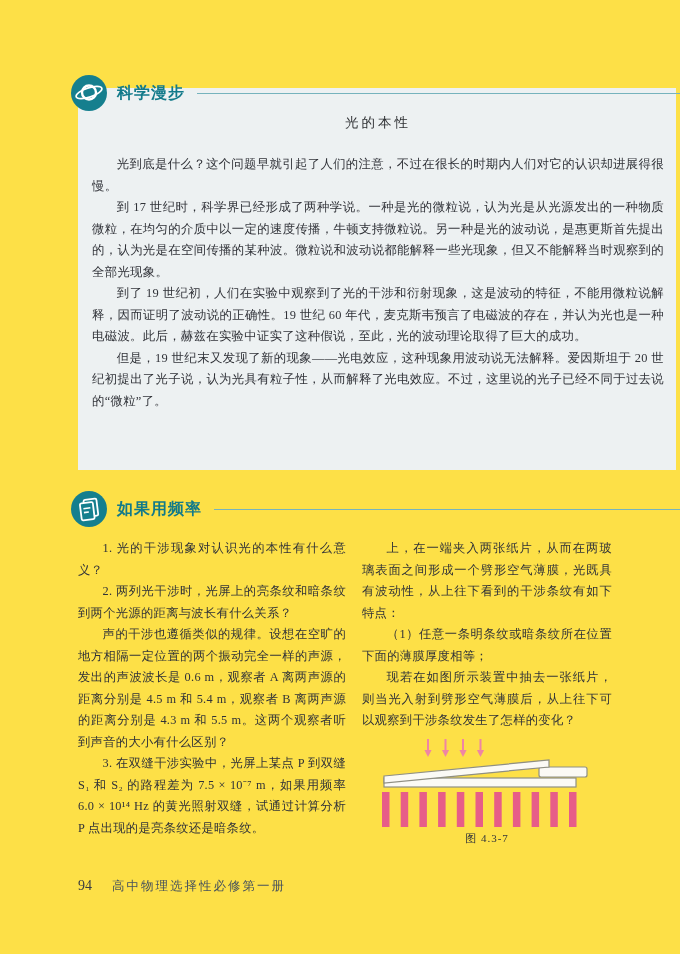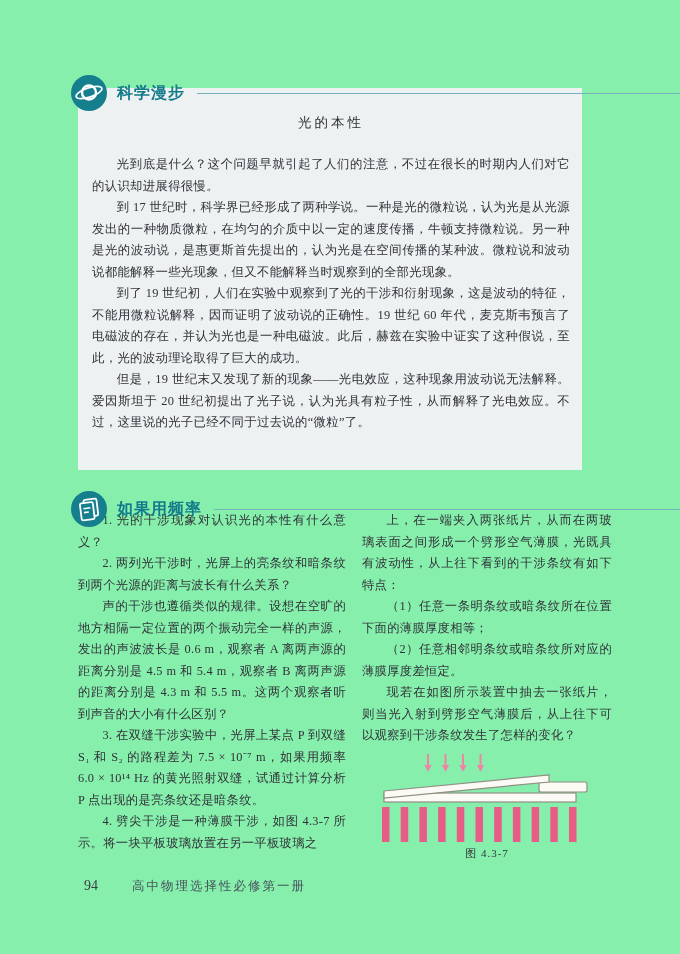--- a/index.html
+++ b/index.html
@@ -1,66 +1,66 @@
 <!DOCTYPE html>
 <html><head>
 <meta charset="utf-8">
 <style>
   html,body{margin:0;padding:0;}
   .page{
     position:relative; width:680px; height:954px;
-    background:#86efac; overflow:hidden;
+    background:#fde047; overflow:hidden;
     font-family:"Liberation Serif", serif;
     color:#303238;
   }
   
   .sec-header{
     position:absolute; left:70px; right:0;
     display:flex; align-items:center; z-index:2;
   }
   .sec-header .icon{flex:0 0 auto; width:38px; height:38px;}
   .sec-title{
     font-family:"Liberation Sans", sans-serif;
     font-weight:bold; font-size:16px; color:#127a8a;
     margin-left:9px; letter-spacing:1px; white-space:nowrap;
   }
   .sec-rule{flex:1 1 auto; height:0; border-top:1.5px solid #76b3bd; margin-left:12px;}
   
   .panel{
-    position:absolute; left:78px; top:88px; width:504px; height:382px;
+    position:absolute; left:78px; top:88px; width:598px; height:382px;
     background:#edf1f2; z-index:1;
   }
   .panel-inner{padding:26px 12px 0 14px;}
   .article-title{
     text-align:center; font-size:13.5px; color:#2e3033;
     letter-spacing:3px; margin:0 0 22px 0;
   }
   .article p, .col p{
     margin:0; font-size:12.4px; line-height:21.5px;
     text-align:justify; text-indent:2em; letter-spacing:0.3px;
   }
   
   .columns{
-    position:absolute; left:78px; top:510px; width:534px;
+    position:absolute; left:78px; top:538px; width:534px;
     display:flex; gap:16px; z-index:1;
   }
   .col-left{width:268px;}
   .col-right{width:250px;}
   .col p{font-size:12.3px;}
   
   .figure{width:212px; margin:6px auto 0 auto;}
   .figure svg{display:block;}
   .fig-caption{
     text-align:center; font-size:11px; color:#33353a;
     letter-spacing:1px; margin-top:3px;
   }
   
   .footer{
-    position:absolute; left:84px; top:878px;
-    display:flex; align-items:baseline; gap:34px;
+    position:absolute; left:78px; top:878px;
+    display:flex; align-items:baseline; gap:20px;
   }
   .page-num{font-size:14px; color:#3a3d42;}
   .book-title{
     font-family:"Liberation Sans", sans-serif;
     font-size:12.5px; color:#47525c; letter-spacing:2px;
   }
 </style>
 </head>
 <body>
 
@@ -103,27 +103,25 @@
     <span class="sec-title">如果用频率</span>
     <span class="sec-rule"></span>
   </div>
 
   <div class="columns">
     <div class="col col-left">
       <p>1. 光的干涉现象对认识光的本性有什么意义？</p>
       <p>2. 两列光干涉时，光屏上的亮条纹和暗条纹到两个光源的距离与波长有什么关系？</p>
       <p>声的干涉也遵循类似的规律。设想在空旷的地方相隔一定位置的两个振动完全一样的声源，发出的声波波长是 0.6 m，观察者 A 离两声源的距离分别是 4.5 m 和 5.4 m，观察者 B 离两声源的距离分别是 4.3 m 和 5.5 m。这两个观察者听到声音的大小有什么区别？</p>
       <p>3. 在双缝干涉实验中，光屏上某点 P 到双缝 S₁ 和 S₂ 的路程差为 7.5 × 10⁻⁷ m，如果用频率 6.0 × 10¹⁴ Hz 的黄光照射双缝，试通过计算分析 P 点出现的是亮条纹还是暗条纹。</p>
-      <p>4. 劈尖干涉是一种薄膜干涉，如图 4.3-7 所示。将一块平板玻璃放置在另一平板玻璃之</p>
     </div>
 
     <div class="col col-right">
       <p>上，在一端夹入两张纸片，从而在两玻璃表面之间形成一个劈形空气薄膜，光既具有波动性，从上往下看到的干涉条纹有如下特点：</p>
       <p>（1）任意一条明条纹或暗条纹所在位置下面的薄膜厚度相等；</p>
-      <p>（2）任意相邻明条纹或暗条纹所对应的薄膜厚度差恒定。</p>
       <p>现若在如图所示装置中抽去一张纸片，则当光入射到劈形空气薄膜后，从上往下可以观察到干涉条纹发生了怎样的变化？</p>
 
       <div class="figure">
         <svg id="fig-svg" width="212" height="90" viewBox="0 0 212 90">
           <g id="fig-arrows">
               <line x1="47" y1="1" x2="47" y2="13" stroke="#ef85a4" stroke-width="2"></line>
               <polygon points="43.4,12 50.6,12 47,19" fill="#ef85a4"></polygon>
               <line x1="64.5" y1="1" x2="64.5" y2="13" stroke="#ef85a4" stroke-width="2"></line>
               <polygon points="60.9,12 68.1,12 64.5,19" fill="#ef85a4"></polygon>
               <line x1="82" y1="1" x2="82" y2="13" stroke="#ef85a4" stroke-width="2"></line>

